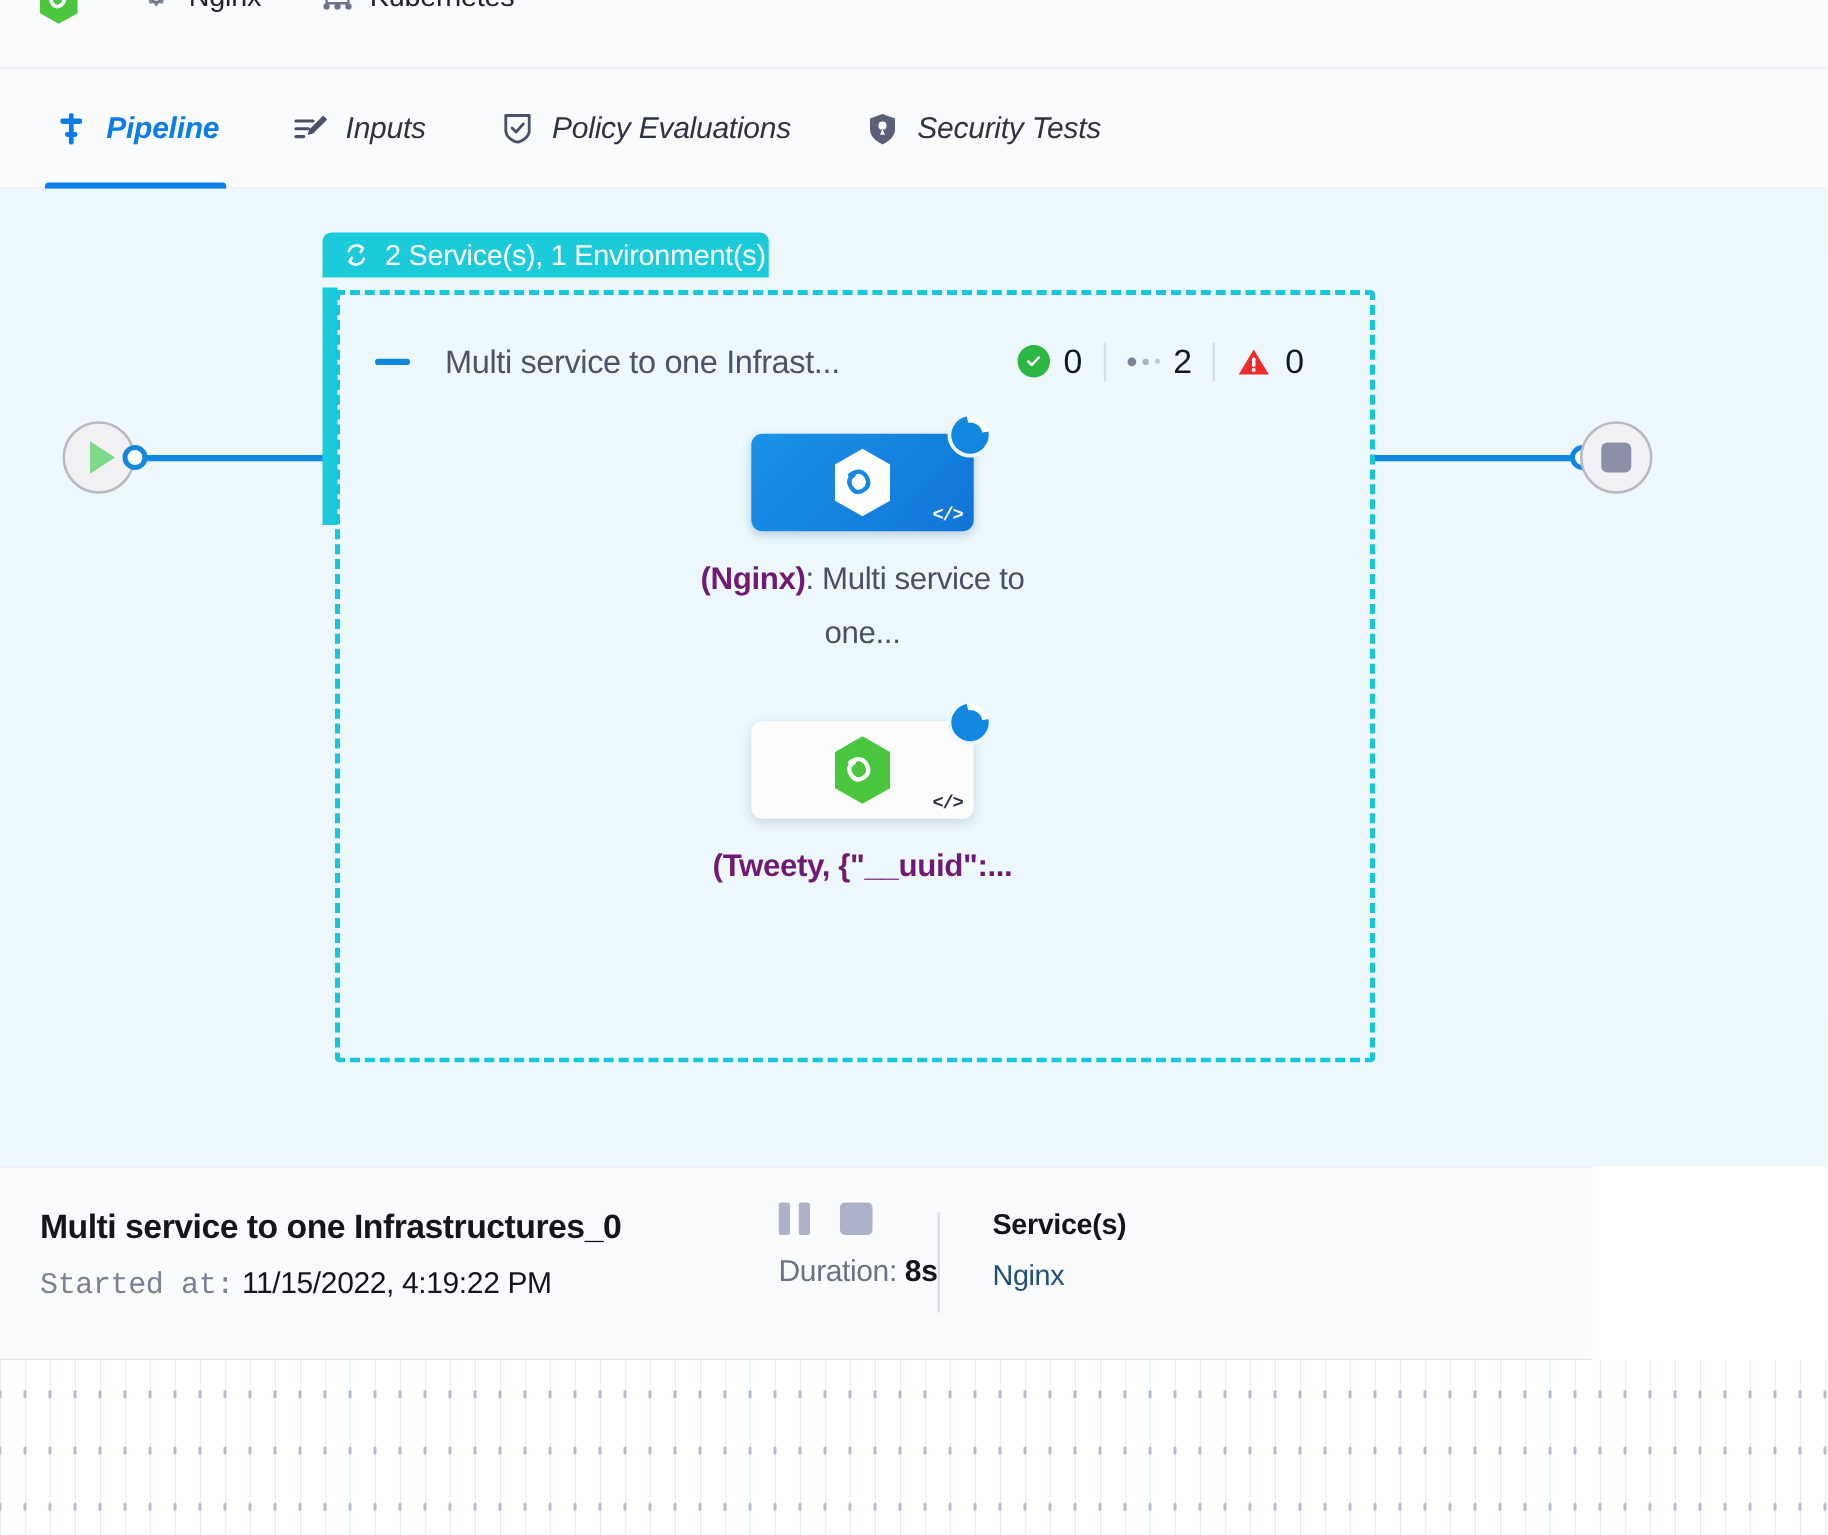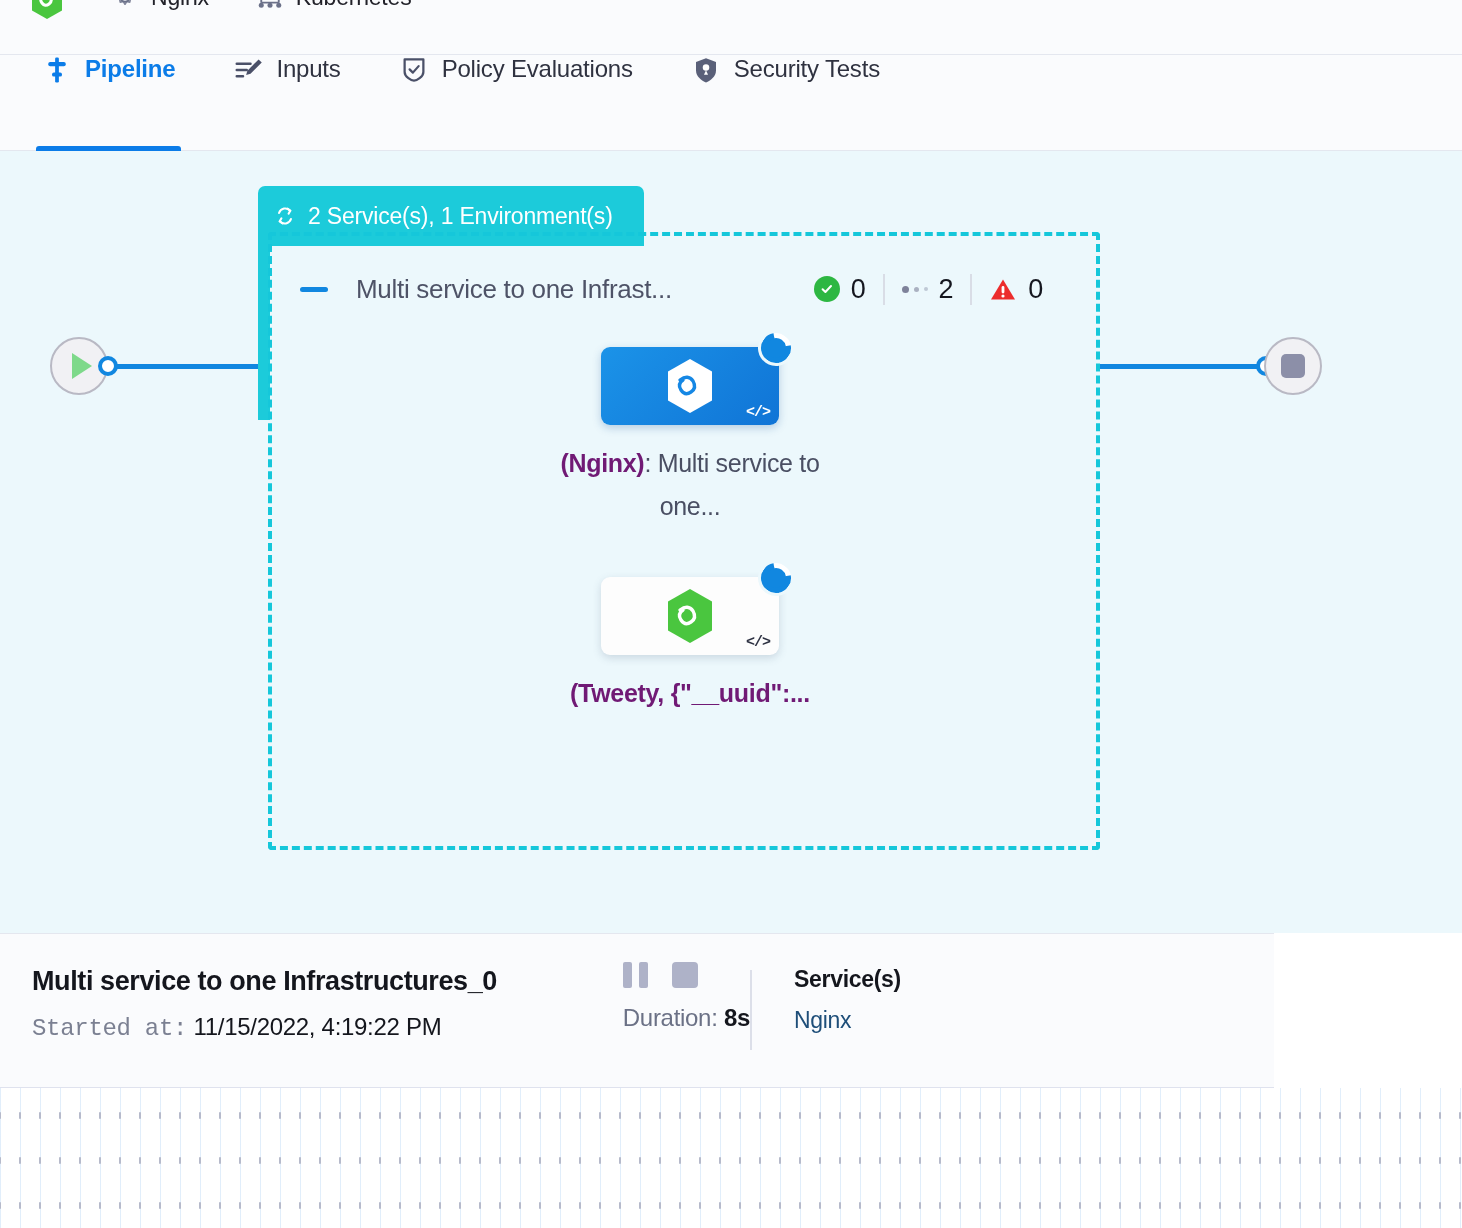--- a/index.html
+++ b/index.html
@@ -30,23 +30,23 @@
   .hexlogo { width: 34px; height: 38px; display: block; }
 
   
   .tabbar {
     position: absolute; left: 0; top: 55px; width: 1462px; height: 96px;
     background: #fafbfd;
     border-bottom: 1px solid #e4e7ef;
     display: flex; align-items: center; padding-left: 36px;
   }
   .tab {
-    display: flex; align-items: flex-start; gap: 13px;
+    display: flex; align-items: center; gap: 13px;
     height: 96px; padding: 0 6px;
-    cursor: pointer; position: relative;
+    cursor: pointer; position: relative; font-style: italic;
   }
   .tab + .tab { margin-left: 46px; }
   .tab-label {
     font-size: 24px; color: #2f3240; white-space: nowrap;
     letter-spacing: -0.2px;
   }
   .tab.active .tab-label { color: #0b7ce8; font-weight: bold; }
   .tab.active::after {
     content: ""; position: absolute; left: 0; right: 0; bottom: 0;
     height: 5px; background: #0b7ce8; border-radius: 3px 3px 0 0;
@@ -83,21 +83,21 @@
   
   .group-box {
     position: absolute; left: 268px; top: 81px; width: 832px; height: 618px;
     border: 4px dashed #15c7da; border-radius: 4px;
     background: transparent;
   }
   .group-badge {
     position: absolute; left: 258px; top: 35px;
     background: #1ccbda; color: #ffffff;
     border-radius: 7px 7px 0 0;
-    height: 60px; padding: 0 31px 0 14px;
+    height: 36px; padding: 0 2px 0 14px;
     display: flex; align-items: center; gap: 10px;
     white-space: nowrap;
   }
   .group-badge-label { font-size: 23px; letter-spacing: -0.2px; }
   .badge-rail {
     position: absolute; left: 258px; top: 79px;
     width: 12px; height: 190px; background: #1ccbda;
   }
 
   

